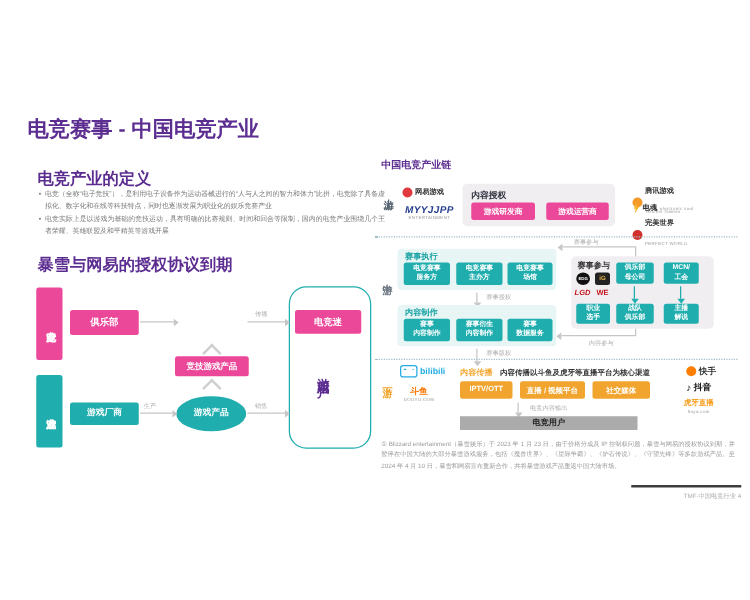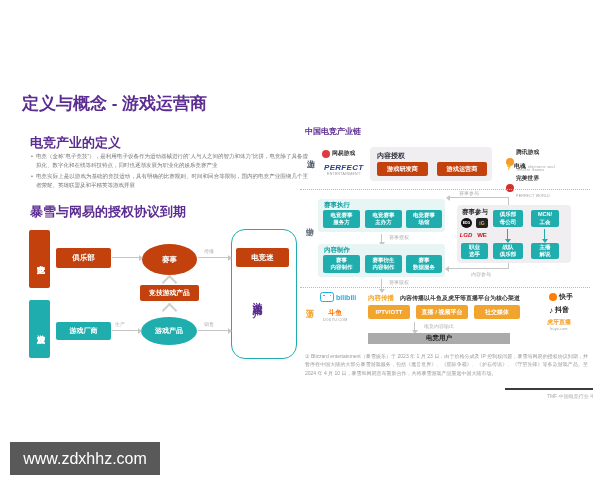--- a/index.html
+++ b/index.html
@@ -6,21 +6,21 @@
   .slide{position:relative;width:600px;height:480px;background:#fff;overflow:hidden;
          font-family:"Liberation Sans","DejaVu Sans",sans-serif;color:#333;}
   .abs{position:absolute;}
   .badge{position:absolute;left:468px;top:7px;width:95px;height:25px;background:#4d4d4d;color:#fff;
          font-size:12.5px;display:flex;align-items:center;justify-content:center;letter-spacing:.5px;}
   .title{position:absolute;left:22px;top:92px;font-size:17px;font-weight:bold;color:#5c2d91;margin:0;}
   .h-purple{position:absolute;color:#5c2d91;font-weight:bold;font-size:13px;}
   .h-chain{position:absolute;color:#5c2d91;font-weight:bold;font-size:8px;}
   .bullet{position:absolute;color:#777;font-size:5.5px;line-height:1.6;padding-left:6px;text-align:justify;}
   .bullet::before{content:"•";position:absolute;left:1px;top:0;color:#777;}
-  .pbox{position:absolute;background:#c2410c;color:#fff;font-weight:bold;display:flex;align-items:center;
+  .pbox{position:absolute;background:#ec4899;color:#fff;font-weight:bold;display:flex;align-items:center;
         justify-content:center;text-align:center;border-radius:2px;}
   .tbox{position:absolute;background:#1fadae;color:#fff;font-weight:bold;display:flex;align-items:center;
         justify-content:center;text-align:center;border-radius:2px;white-space:pre-line;line-height:1.35;}
   .obtn{position:absolute;background:#f2a52e;color:#fff;font-weight:bold;display:flex;align-items:center;
         justify-content:center;text-align:center;border-radius:2px;}
   .ell{border-radius:50%;}
   .vbox{writing-mode:vertical-rl;text-orientation:upright;}
   .vlabel{position:absolute;writing-mode:vertical-rl;text-orientation:upright;font-weight:bold;font-size:8px;
           letter-spacing:1px;}
   .bigrect{position:absolute;left:231px;top:229px;width:64px;height:128px;border:1.6px solid #1fadae;
@@ -57,32 +57,31 @@
   .watermark{position:absolute;left:10px;top:442px;width:150px;height:33px;background:#595959;color:#fff;
              font-size:16px;display:flex;align-items:center;justify-content:center;}
   .userbar{position:absolute;background:#ababab;color:#1e1e1e;font-weight:bold;font-size:6.5px;
            display:flex;align-items:center;justify-content:center;}
 </style>
 </head>
 <body>
 
 <div class="slide">
 
-  <h1 class="title">定义与概念 - 游戏运营商</h1>
+  <h1 class="title">电竞赛事 - 中国电竞产业</h1>
 
   <div class="h-purple" style="left:30px;top:134px;">电竞产业的定义</div>
   <div class="bullet" style="left:30px;top:152px;width:272px;">电竞（全称“电子竞技”），是利用电子设备作为运动器械进行的“人与人之间的智力和体力”比拼，电竞除了具备虚拟化、数字化和在线等科技特点，同时也逐渐发展为职业化的娱乐竞赛产业</div>
   <div class="bullet" style="left:30px;top:172px;width:272px;">电竞实际上是以游戏为基础的竞技运动，具有明确的比赛规则、时间和回合等限制，国内的电竞产业围绕几个王者荣耀、英雄联盟及和平精英等游戏开展</div>
   <div class="h-purple" style="left:30px;top:203px;">暴雪与网易的授权协议到期</div>
 
   <div class="pbox vbox" style="left:29px;top:230px;width:21px;height:58px;font-size:8px;">电竞产业</div>
   <div class="tbox vbox" style="left:29px;top:300px;width:21px;height:58px;font-size:8px;">游戏产业</div>
 
   <div class="pbox" style="left:56px;top:248px;width:55px;height:20px;font-size:7.5px;">俱乐部</div>
-  <div class="pbox ell" style="left:142px;top:244px;width:55px;height:31px;font-size:7.5px;">赛事</div>
   <div class="pbox" style="left:140px;top:285px;width:59px;height:16px;font-size:6.8px;">竞技游戏产品</div>
   <div class="tbox" style="left:56px;top:322px;width:55px;height:18px;font-size:7px;">游戏厂商</div>
   <div class="tbox ell" style="left:141px;top:317px;width:56px;height:28px;font-size:7px;">游戏产品</div>
 
   <div class="bigrect"></div>
   <div class="pbox" style="left:236px;top:248px;width:53px;height:19px;font-size:7.5px;">电竞迷</div>
   <div class="abs vbox" style="left:250px;top:294px;height:58px;font-size:10px;font-weight:bold;color:#5c2d91;letter-spacing:2px;">游戏用户</div>
 
   <div class="ln h" style="left:112px;top:257px;width:27px;">
       <span class="head r"></span>
@@ -103,21 +102,21 @@
   <div class="chev" style="left:164px;top:305px;"></div>
 
   <div class="h-chain" style="left:305px;top:126px;">中国电竞产业链</div>
 
   <div class="vlabel" style="left:304px;top:153px;color:#53606e;">上游</div>
   <div class="logo" style="left:322px;top:149px;">
     <span class="ic-circle" style="width:8px;height:8px;background:#e0393e;"></span>
     <span class="nm" style="font-size:5.8px;">网易游戏</span>
   </div>
   <div class="abs" style="left:324px;top:163px;text-align:center;">
-    <div style="font-size:8px;font-weight:bold;font-style:italic;color:#28418f;letter-spacing:.3px;">PERFECT</div>
+    <div style="font-size:8px;font-weight:bold;font-style:italic;color:#28418f;letter-spacing:.3px;">MYYJJPP</div>
     <div class="sub">ENTERTAINMENT</div>
   </div>
   <div class="gpanel" style="left:370px;top:147px;width:122px;height:34px;"></div>
   <div class="ptitle" style="left:377px;top:151px;color:#2a2f3a;font-size:7px;">内容授权</div>
   <div class="pbox" style="left:377px;top:162px;width:51px;height:14px;font-size:6.2px;">游戏研发商</div>
   <div class="pbox" style="left:437px;top:162px;width:50px;height:14px;font-size:6.2px;">游戏运营商</div>
   <div class="logo" style="left:506px;top:148px;">
     <span class="ic-circle" style="width:8px;height:8px;background:#f39a2b;"></span>
     <span>
       <span class="nm" style="font-size:5.8px;display:block;">腾讯游戏</span>
@@ -234,14 +233,13 @@
   <div class="ln v" style="left:414px;top:322px;height:8px;">
       <span class="head d"></span>
     </div>
   <div class="arlab" style="left:424px;top:323px;">电竞内容输出</div>
   <div class="userbar" style="left:368px;top:333px;width:142px;height:11px;">电竞用户</div>
 
   <div class="footnote" style="left:305px;top:352px;width:283px;">① Blizzard entertainment（暴雪娱乐）于 2023 年 1 月 23 日，由于价格分成及 IP 控制权问题，暴雪与网易的授权协议到期，并暂停在中国大陆的大部分暴雪游戏服务，包括《魔兽世界》、《星际争霸》、《炉石传说》、《守望先锋》等多款游戏产品。至 2024 年 4 月 10 日，暴雪和网易宣布重新合作，共将暴雪游戏产品重返中国大陆市场。</div>
   <div class="srcline" style="left:505px;top:388px;width:88px;"></div>
   <div class="srctext" style="left:493px;top:393px;width:100px;">TMF·中国电竞行业 4</div>
 
-  <div class="watermark">www.zdxhhz.com</div>
 </div>
 
 </body></html>

